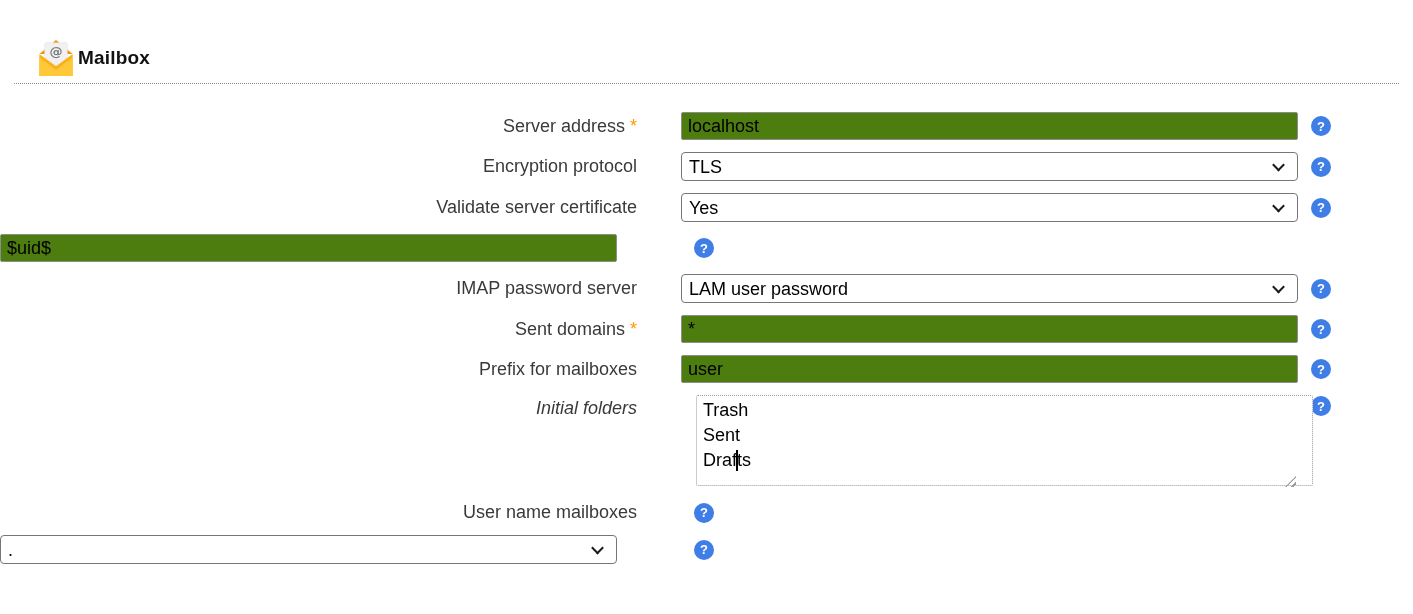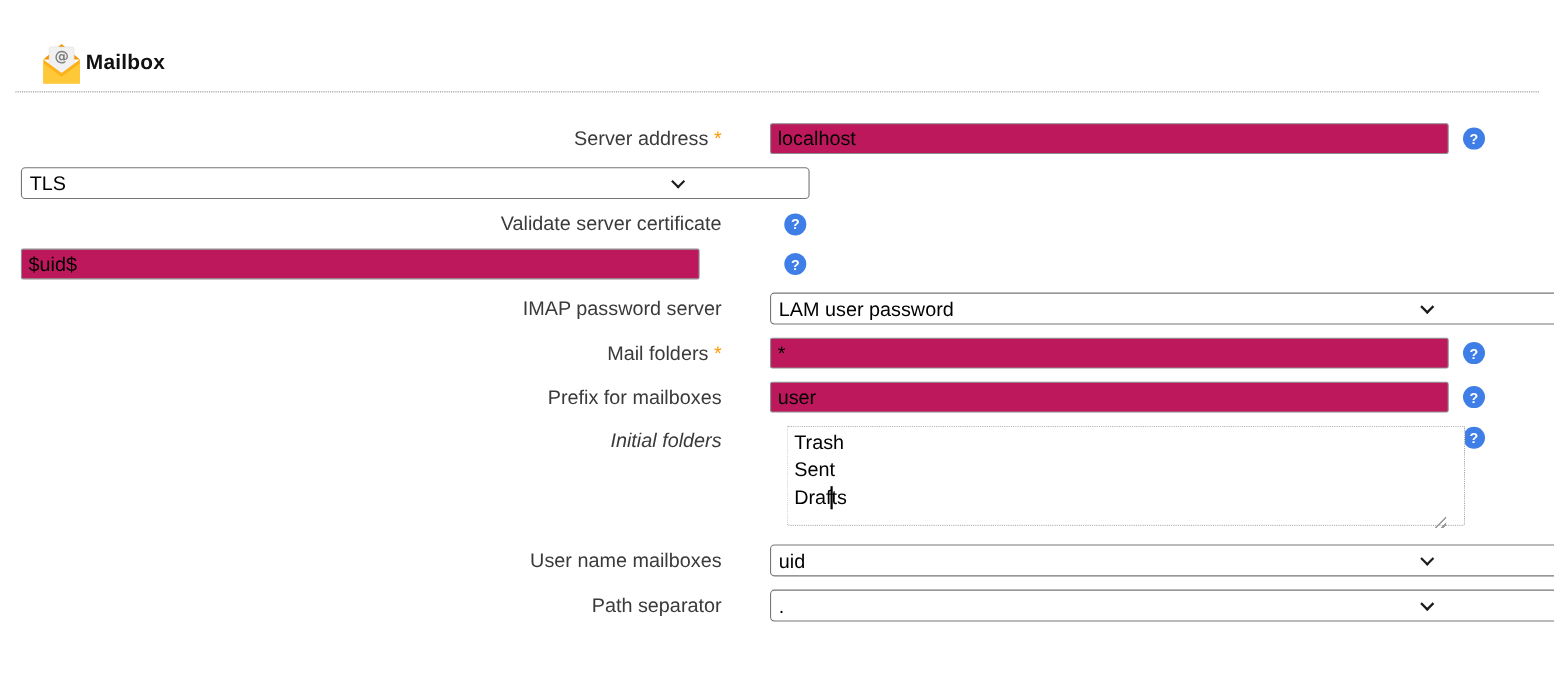--- a/index.html
+++ b/index.html
@@ -7,31 +7,31 @@
     font-family: "Liberation Sans", "DejaVu Sans", sans-serif; }
 
   
   .header { display: flex; align-items: center; padding: 36px 0 0 35px; }
   .header .mb-icon { width: 42px; height: 43px; flex: 0 0 auto; }
   .header h1 { font-size: 19px; font-weight: 700; color: #111; margin-left: 1px; letter-spacing: 0.2px; }
   .sep { border: 0; border-bottom: 1px dotted #8c8c8c; margin: 4px 14px 0 14px; height: 0; }
 
   
   .form { margin-top: 28px; }
-  .row { display: grid; grid-template-columns: 681px 617px auto; align-items: center; margin-bottom: 12px; margin-left: 19px; }
+  .row { display: grid; grid-template-columns: 681px 617px auto; align-items: center; margin-bottom: 12px; }
   .lbl { text-align: right; padding-right: 44px; font-size: 18px; color: #3a3a3a; white-space: nowrap; }
   .req { color: #ff9900; margin-left: 5px; font-size: 18px; }
 
   .field { position: relative; }
   input.txt { width: 617px; height: 28px; border: 1px solid #8d8d8d; border-radius: 2px;
     font-family: "Liberation Sans", "DejaVu Sans", sans-serif; font-size: 18px; color: #000;
-    padding: 0 6px; background: #be185d; outline: none; }
+    padding: 0 6px; background: #4d7c0f; outline: none; }
 
   .select-wrap { position: relative; width: 617px; }
-  select.sel { -webkit-appearance: none; appearance: none; width: 717px; height: 29px;
+  select.sel { -webkit-appearance: none; appearance: none; width: 617px; height: 29px;
     border: 1px solid #767676; border-radius: 4px; background: #fff; color: #000;
     font-family: "Liberation Sans", "DejaVu Sans", sans-serif; font-size: 18px;
     padding: 0 36px 0 7px; outline: none; }
   .chev { position: absolute; right: 15px; top: 50%; width: 9px; height: 9px;
     border-right: 2px solid #1b1b1b; border-bottom: 2px solid #1b1b1b;
     transform: translateY(-72%) rotate(45deg); pointer-events: none; }
 
   .ta-wrap { position: relative; width: 617px; padding-left: 15px; }
   textarea.ta { width: 617px; height: 91px; border: 1px dotted #9a9a9a; border-radius: 2px;
     font-family: "Liberation Sans", "DejaVu Sans", sans-serif; font-size: 18px; line-height: 25px;
@@ -68,33 +68,40 @@
 
   <div class="row">
     <div class="lbl"><span>Server address</span><span class="req">*</span></div>
     <div class="field"><input class="txt" type="text" value="localhost" style=""></div>
     <div class="help">
         <span class="help-icon">?</span>
       </div>
   </div>
 
   <div class="row">
+    <div class="lbl"><span>Encryption protocol</span></div>
     <div class="field">
         <div class="select-wrap">
       <select class="sel"><option>TLS</option></select>
       <span class="chev"></span>
     </div>
       </div>
     <div class="help">
         <span class="help-icon">?</span>
       </div>
   </div>
 
   <div class="row">
     <div class="lbl"><span>Validate server certificate</span></div>
+    <div class="field">
+        <div class="select-wrap">
+      <select class="sel"><option>Yes</option></select>
+      <span class="chev"></span>
+    </div>
+      </div>
     <div class="help">
         <span class="help-icon">?</span>
       </div>
   </div>
 
   <div class="row">
     <div class="field"><input class="txt" type="text" value="$uid$" style=""></div>
     <div class="help">
         <span class="help-icon">?</span>
       </div>
@@ -107,21 +114,21 @@
       <select class="sel"><option>LAM user password</option></select>
       <span class="chev"></span>
     </div>
       </div>
     <div class="help">
         <span class="help-icon">?</span>
       </div>
   </div>
 
   <div class="row">
-    <div class="lbl"><span>Mail folders</span><span class="req">*</span></div>
+    <div class="lbl"><span>Sent domains</span><span class="req">*</span></div>
     <div class="field"><input class="txt" type="text" value="*" style=""></div>
     <div class="help">
         <span class="help-icon">?</span>
       </div>
   </div>
 
   <div class="row">
     <div class="lbl"><span>Prefix for mailboxes</span></div>
     <div class="field"><input class="txt" type="text" value="user" style=""></div>
     <div class="help">
@@ -140,33 +147,26 @@
       <span class="grip"></span>
     </div>
       </div>
     <div class="help">
         <span class="help-icon">?</span>
       </div>
   </div>
 
   <div class="row">
     <div class="lbl"><span>User name mailboxes</span></div>
-    <div class="field">
-        <div class="select-wrap">
-      <select class="sel"><option>uid</option></select>
-      <span class="chev"></span>
-    </div>
-      </div>
     <div class="help">
         <span class="help-icon">?</span>
       </div>
   </div>
 
   <div class="row">
-    <div class="lbl"><span>Path separator</span></div>
     <div class="field">
         <div class="select-wrap">
       <select class="sel"><option>.</option></select>
       <span class="chev"></span>
     </div>
       </div>
     <div class="help">
         <span class="help-icon">?</span>
       </div>
   </div>

